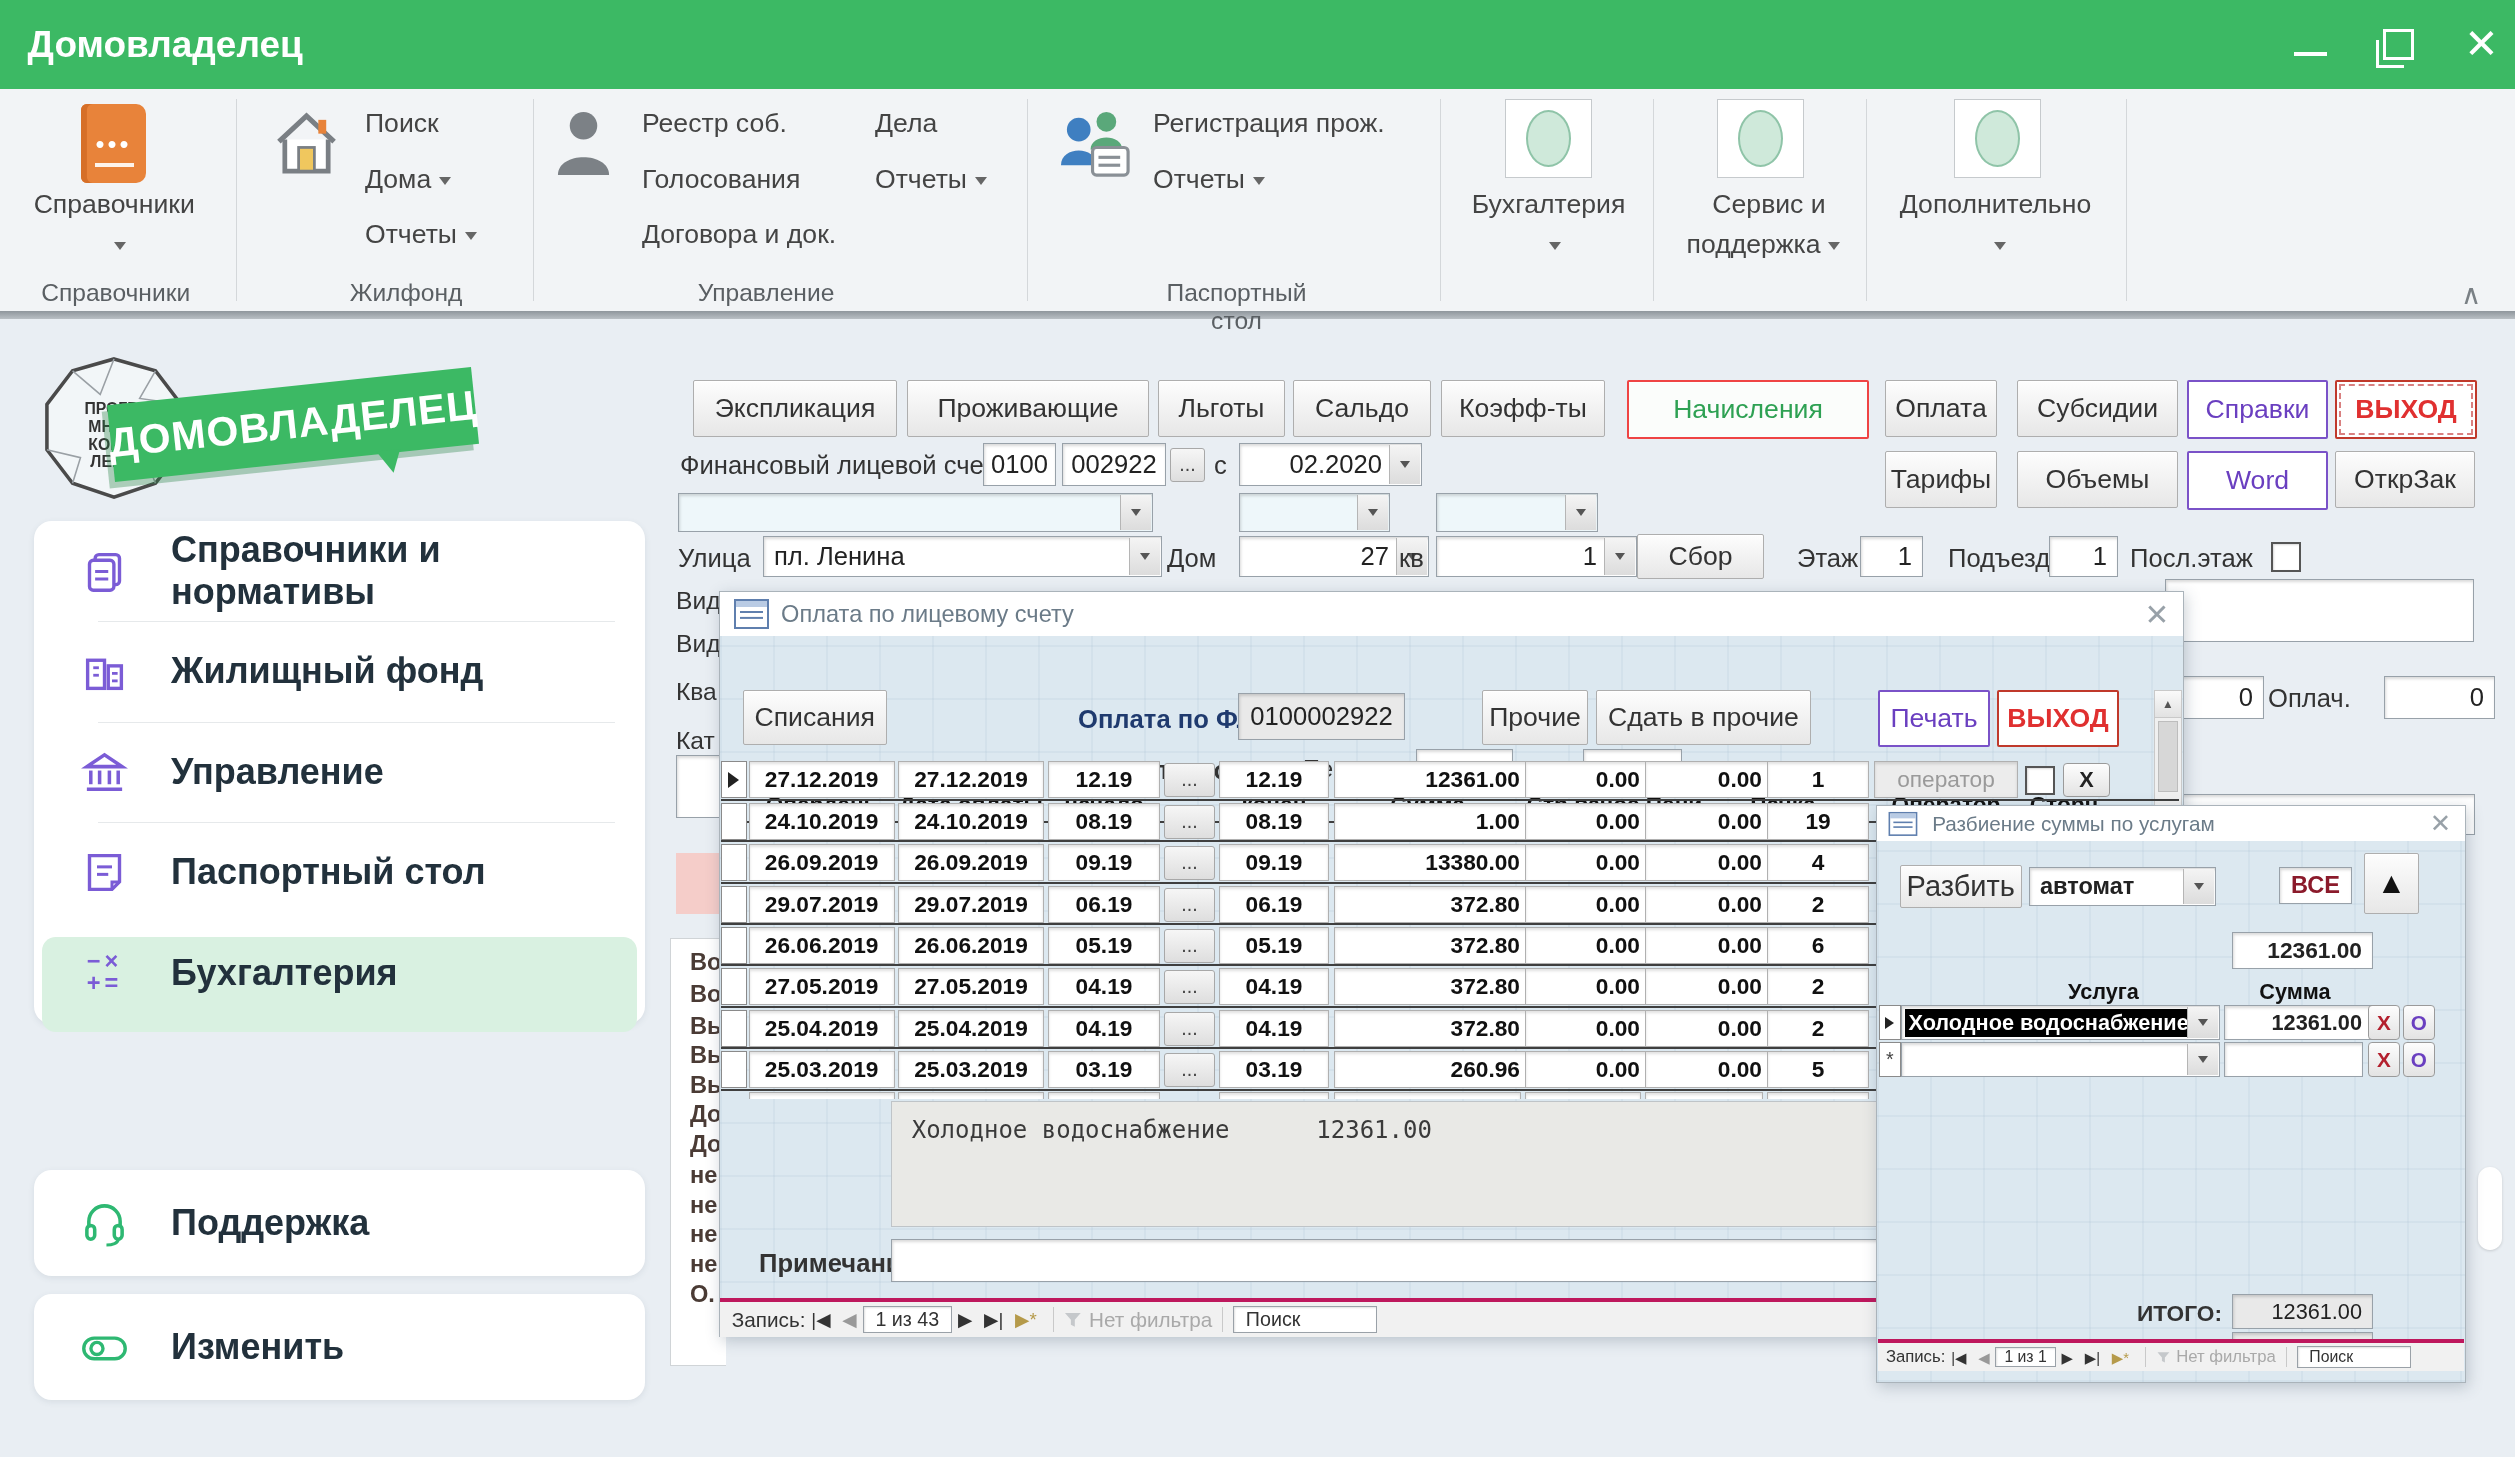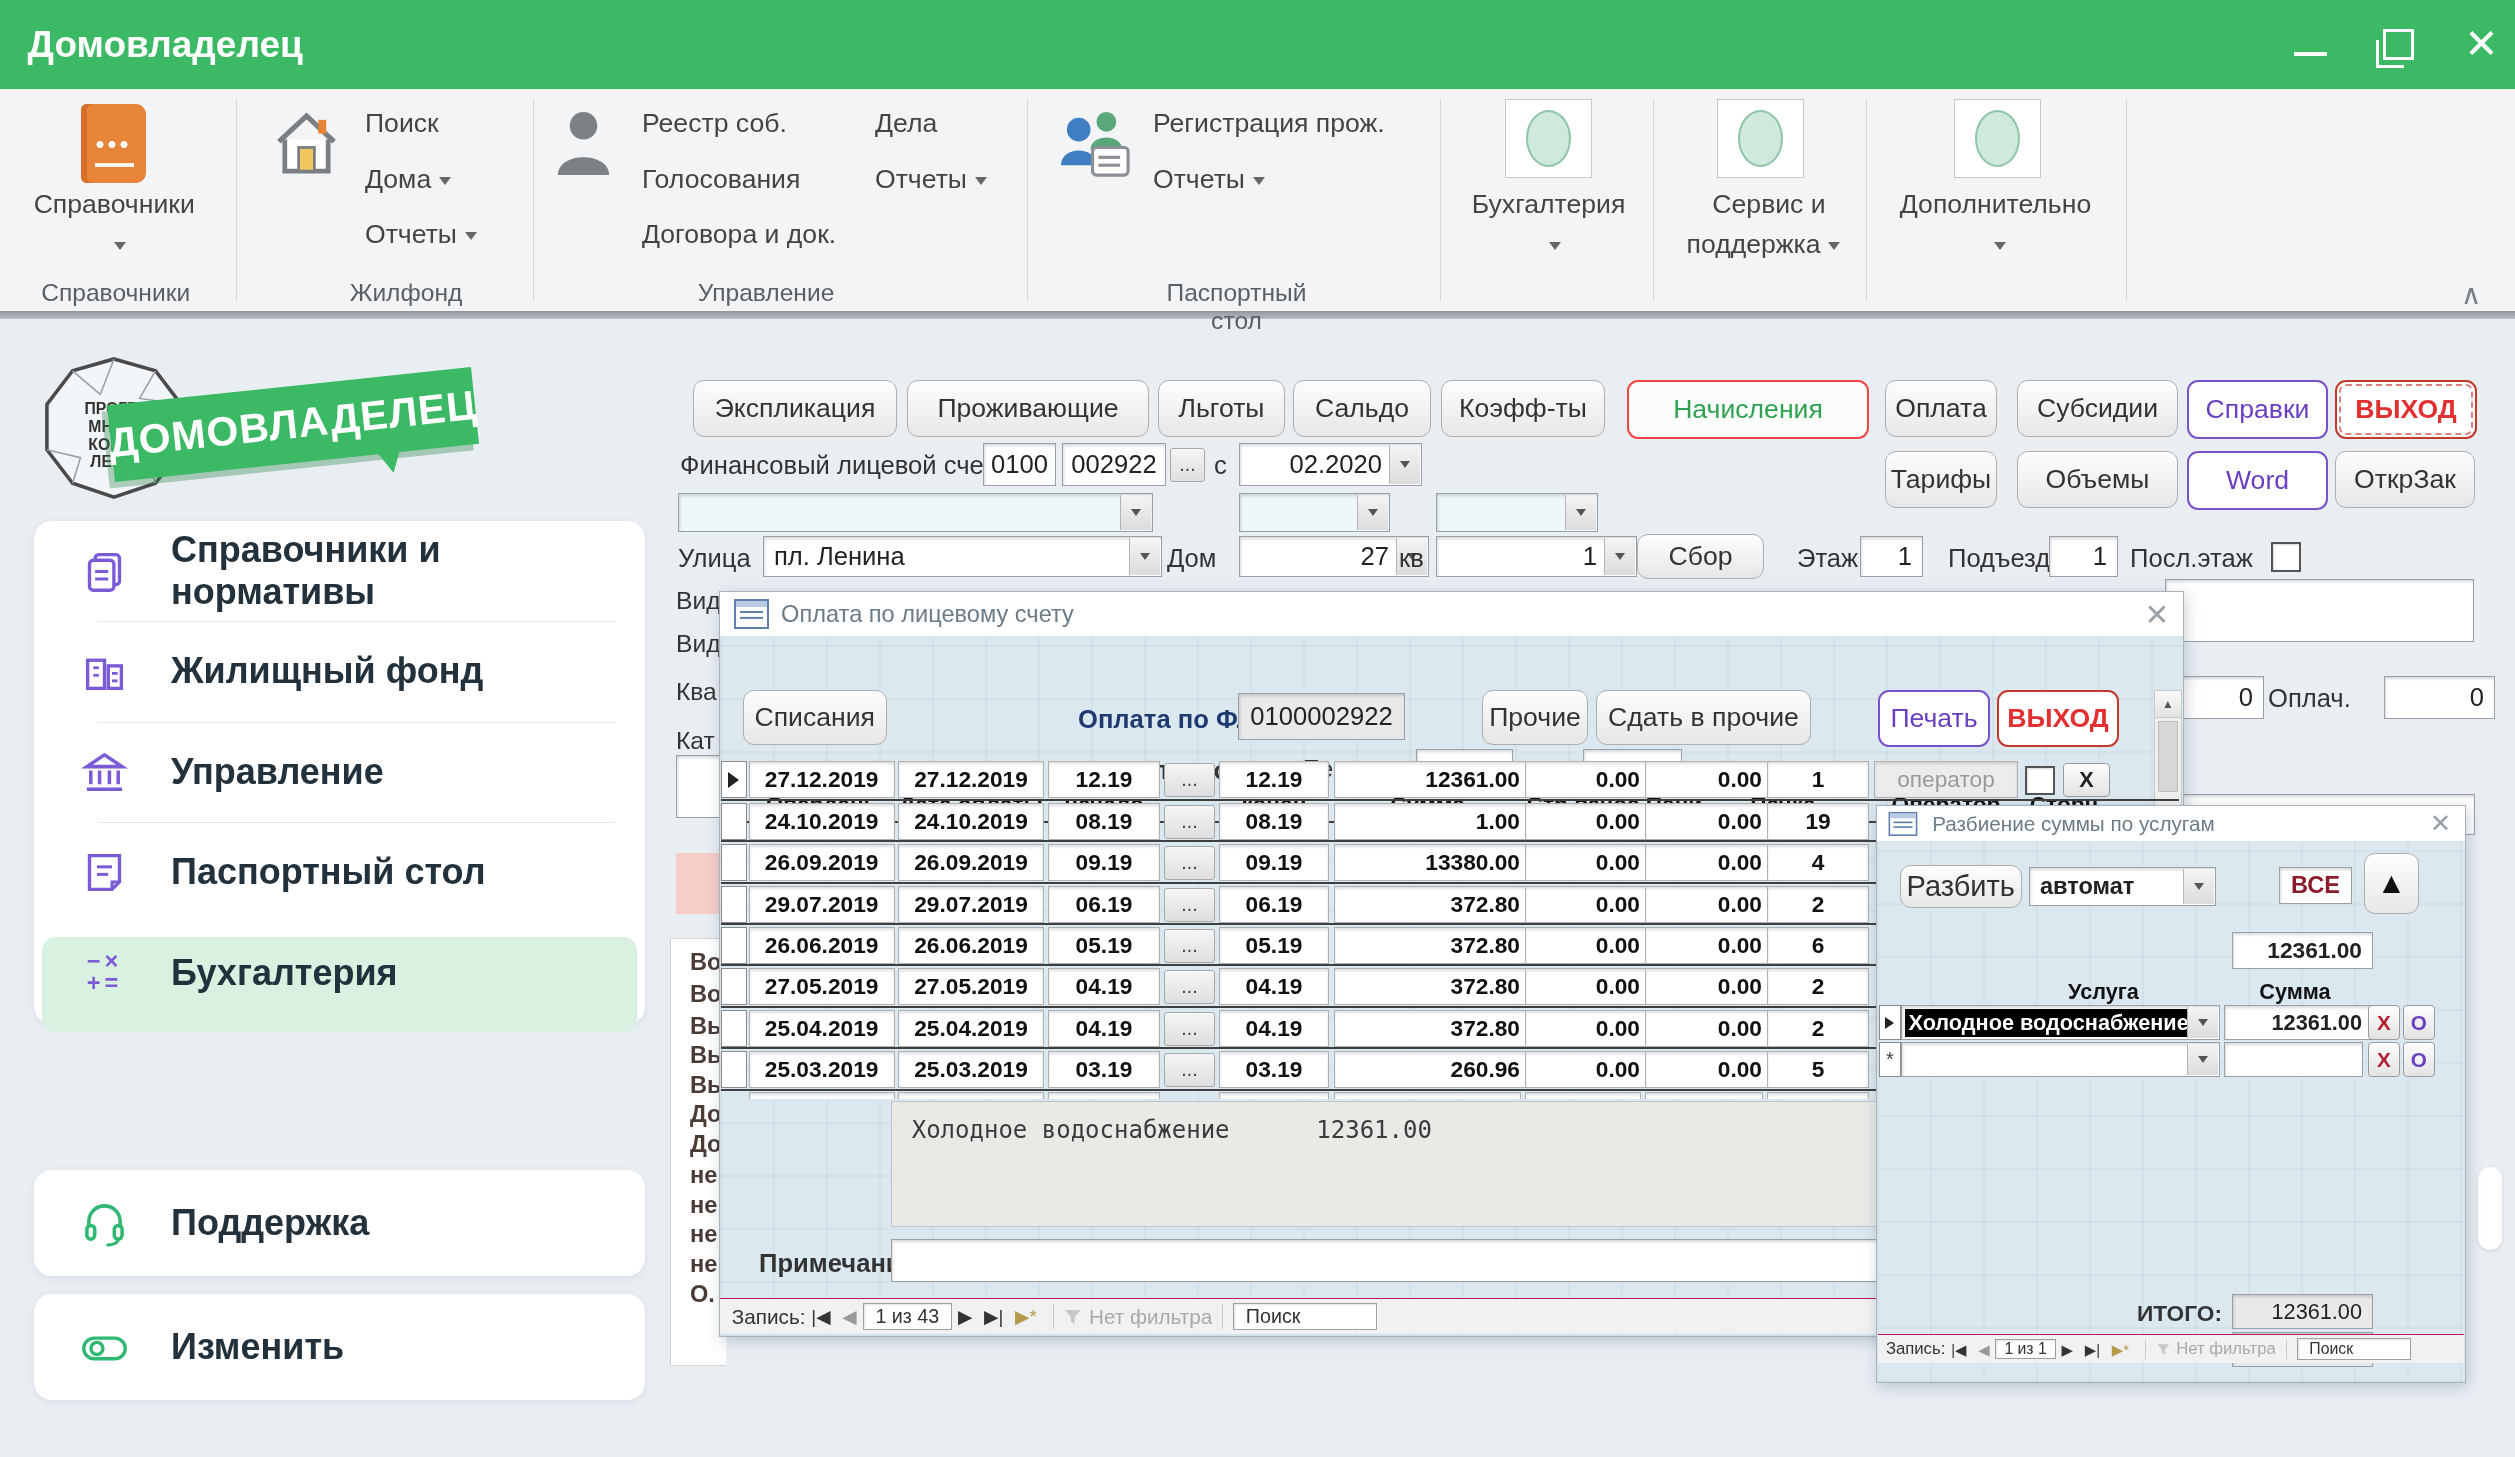--- a/index.html
+++ b/index.html
@@ -36,21 +36,21 @@
   .banner span{color:#fff;font-weight:bold;font-size:41px;letter-spacing:1px;}
   .banner .tail{position:absolute;bottom:-19.7px;right:79px;width:0;height:0;border-left:15.8px solid transparent;border-right:9.9px solid transparent;border-top:23.6px solid #3cb964;}
   
   .card{position:absolute;left:34px;width:611px;background:#fff;border-radius:17.7px;box-shadow:0 2px 5.9px rgba(60,80,100,.10);}
   .sideitem{position:absolute;left:0;width:611px;height:100px;display:flex;align-items:center;cursor:pointer;}
   .sideitem .sicon{width:51px;height:51px;margin-left:45px;flex:none;display:flex;align-items:center;justify-content:center;}
   .sideitem .slabel{margin-left:41px;font-size:36px;color:#22313c;font-weight:bold;}
   .sidedivider{position:absolute;left:64px;width:517px;height:1px;background:#e6e9eb;}
   .side-selected{position:absolute;left:7.9px;top:0;width:595px;height:95px;background:#d9f1e1;border-radius:13.8px;}
   
-  .btn{position:absolute;background:linear-gradient(#fdfdfd,#e7e7e7);border:1px solid #aeaeae;border-radius:11px;
+  .btn{position:absolute;background:linear-gradient(#fdfdfd,#e7e7e7);border:1px solid #aeaeae;border-radius:2px;
        display:flex;align-items:center;justify-content:center;font-size:26.6px;color:#333;cursor:pointer;box-shadow:0 1px 0 rgba(255,255,255,.8) inset;}
   .btn.green{border:2px solid #ef4444;color:#2ea153;background:#fbfdfb;}
   .btn.purple{border:2px solid #7a52c8;color:#6a3fc0;background:#fff;}
   .btn.red{border:2px solid #c0392b;color:#e03030;font-weight:bold;background:#fff;}
   .btn.red.focus{outline:2px dashed #d98080;outline-offset:-6.9px;}
   .field{position:absolute;background:#fff;border:1px solid #98a1a9;box-shadow:inset 1px 2px 3px rgba(0,0,0,.15);
          display:flex;align-items:center;font-size:25.6px;color:#222;}
   .field.center{justify-content:center;}
   .field.right{justify-content:flex-end;padding-right:9.9px;}
   .field.bluetint{background:#eef7fa;}
@@ -76,21 +76,21 @@
   .tsel{position:absolute;left:0;top:0;width:23.6px;height:35px;background:#fff;border:1px solid #8a8a8a;display:flex;align-items:center;justify-content:center;}
   .selarrow{width:0;height:0;border-top:8.9px solid transparent;border-bottom:8.9px solid transparent;border-left:11.8px solid #222;}
   .tcell{position:absolute;top:0;height:35px;background:#fff;border:1px solid #b0b0b0;box-shadow:inset 0 2px 3px rgba(0,0,0,.12);
          font-size:22.7px;font-weight:bold;color:#111;display:flex;align-items:center;}
   .tcell.center{justify-content:center;}
   .tcell.right{justify-content:flex-end;padding-right:7.9px;}
   .tcell.gray{background:#ececec;color:#9a9a9a;font-weight:normal;}
   .dotsbtn{position:absolute;top:2px;height:31.5px;background:linear-gradient(#f6f6f6,#dedede);border:1px solid #a8a8a8;border-radius:3px;font-size:19.7px;color:#444;display:flex;align-items:center;justify-content:center;cursor:pointer;}
   .xbtn{background:linear-gradient(#fdfdfd,#e3e3e3);border:1px solid #9a9a9a;border-radius:3.9px;font-weight:bold;color:#222;display:flex;align-items:center;justify-content:center;cursor:pointer;}
   .memo{position:absolute;background:#e9e9e6;border:1px solid #bfc4c8;font-family:"DejaVu Sans Mono",monospace;font-size:24px;color:#3a3a3a;padding:13.8px 0 0 19.7px;white-space:pre;}
-  .navbar{position:absolute;left:1px;right:1px;bottom:19px;height:35px;background:#f1f1f1;border-top:1px solid #be185d;display:flex;align-items:center;font-size:20.7px;color:#333;}
+  .navbar{position:absolute;left:1px;right:1px;bottom:11px;height:35px;background:#f1f1f1;border-top:4px solid #be185d;display:flex;align-items:center;font-size:20.7px;color:#333;}
   .navbtn{font-size:18.7px;color:#333;margin:0 5.9px;cursor:pointer;white-space:nowrap;}
   .navbox{background:#fff;border:1px solid #9aa1a8;box-shadow:inset 1px 1px 2px rgba(0,0,0,.12);padding:1px 11.8px;font-size:19.7px;}
   .navsep{width:1px;height:25.6px;background:#c9c9c9;margin:0 9.9px;}
   .navgray{color:#a9a9a9;}
   .funnel{width:19.7px;height:19.7px;margin-right:5.9px;opacity:.5;}
   
   .fragment-label{position:absolute;font-size:24.6px;color:#333;white-space:nowrap;}
   .leftlist{font-weight:bold;color:#4a3b35;font-size:23.6px;}
   .svgicon{display:block;}
 </style>

